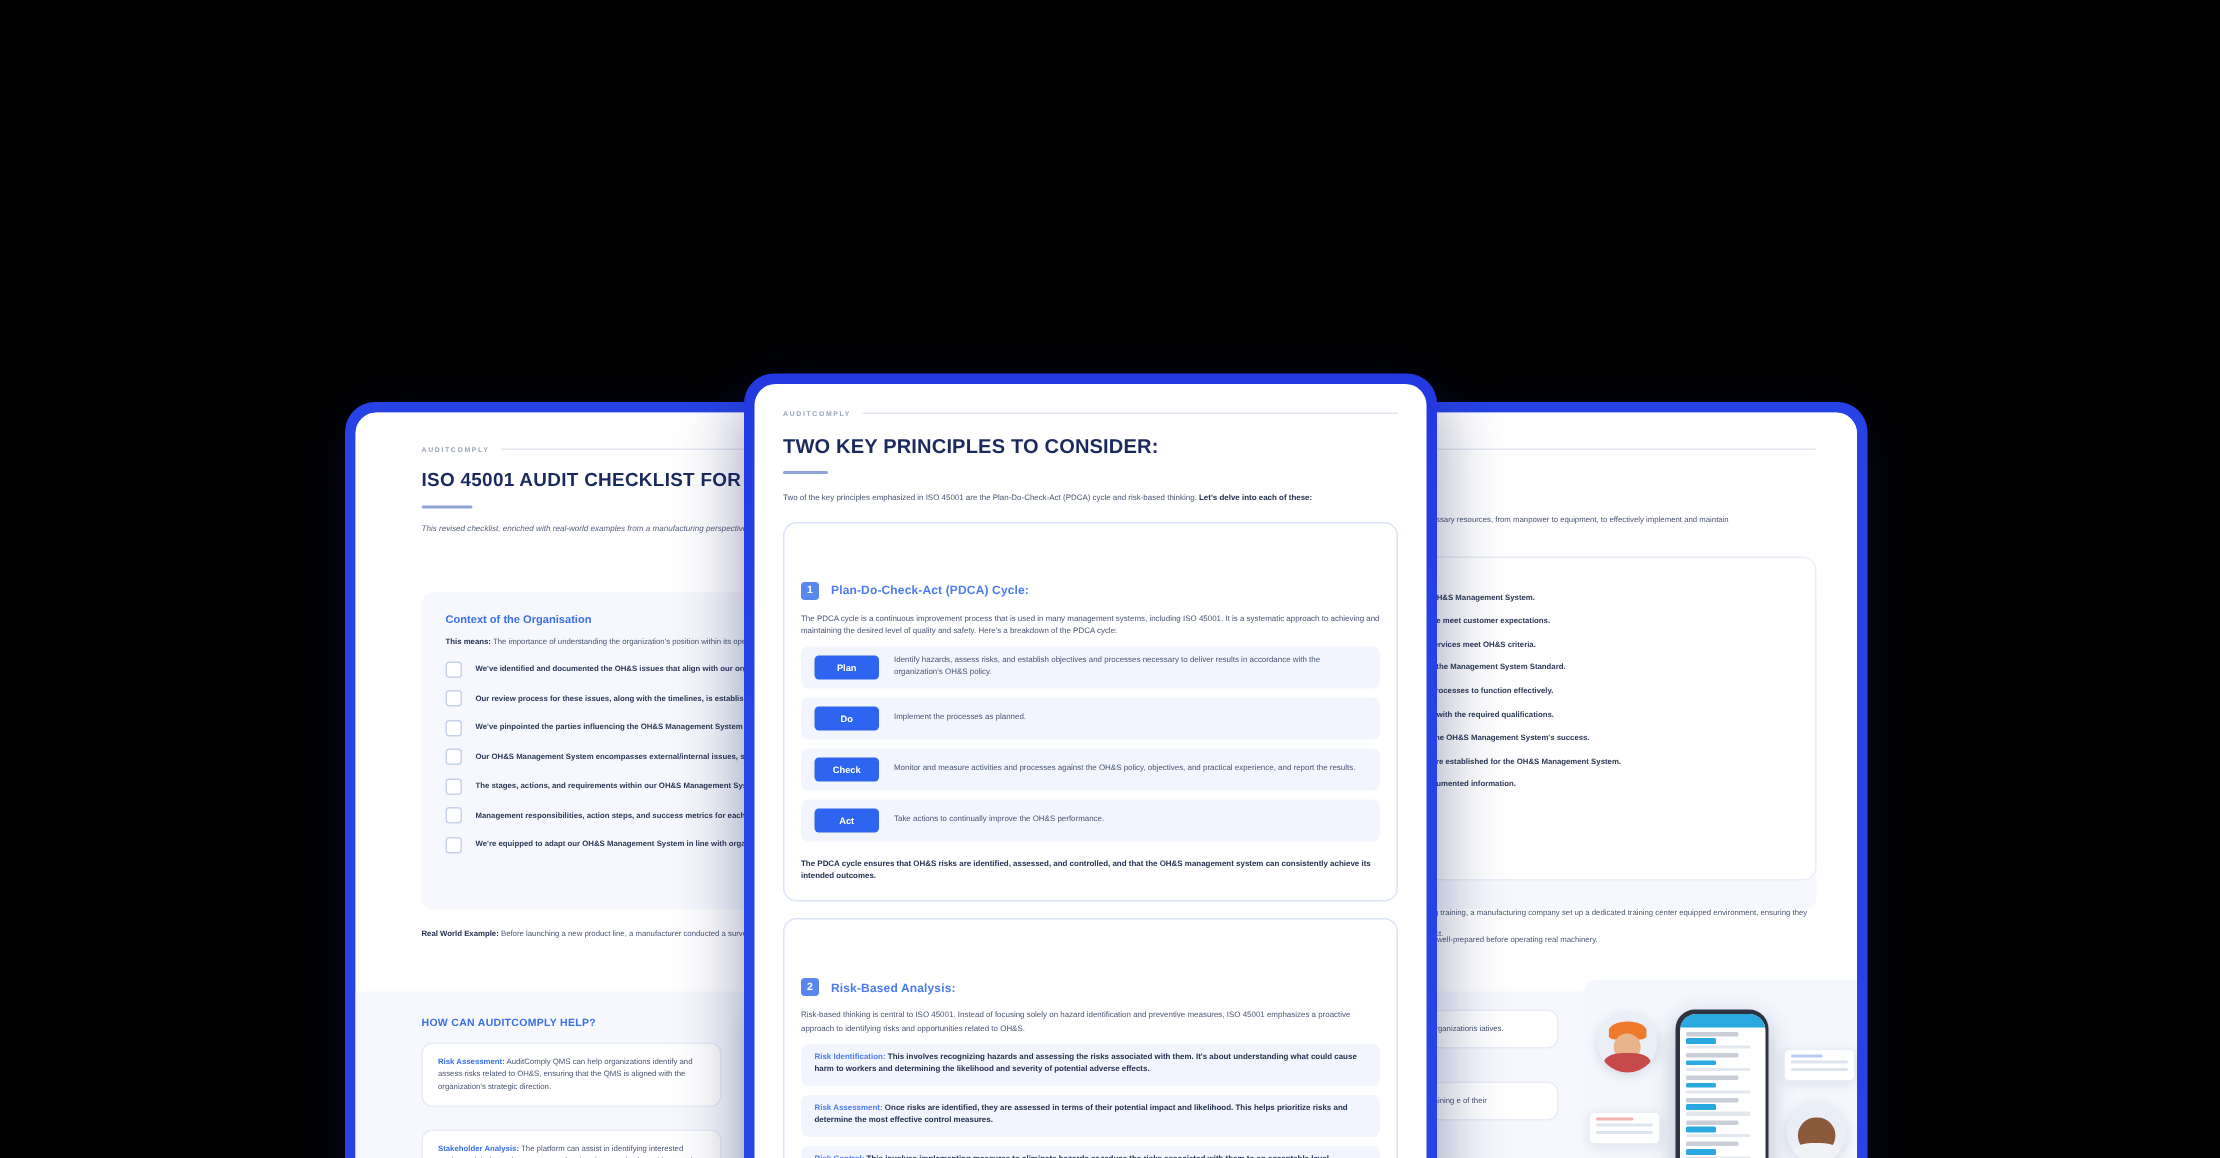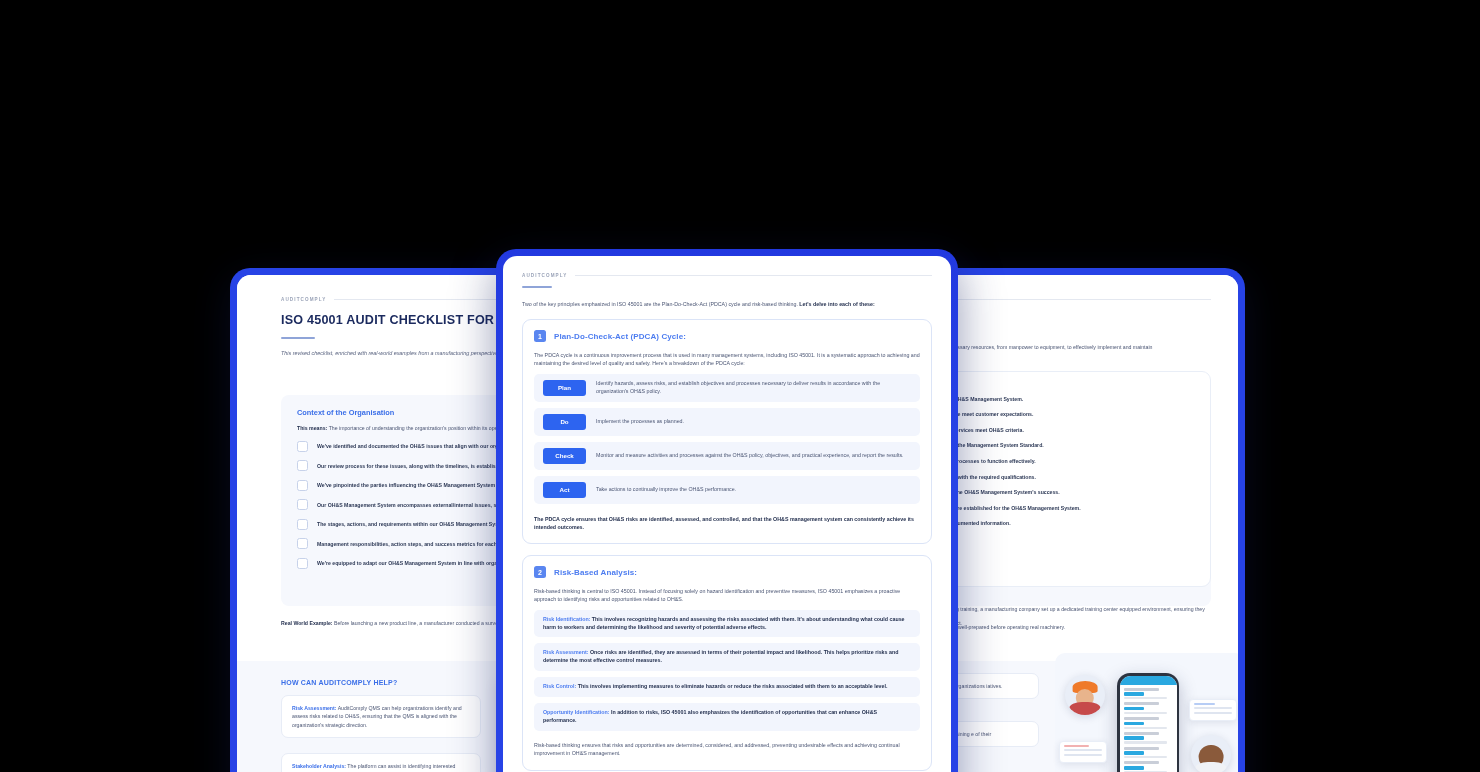--- a/index.html
+++ b/index.html
@@ -120,21 +120,21 @@
   
   .fr-pad { padding: 17px 19px 0 19px; }
   .fr-title { font-size: 13.4px; margin-top: 12px; letter-spacing:.1px; }
   .fr-rule { width: 30px; margin-top: 8px; }
   .fr-lede { margin-top: 12px; font-size: 5.3px; line-height: 1.55; color:#4a5573; }
 
   .principle {
     margin-top: 11px; border: 1px solid #dbe4f7; border-radius: 9px; padding: 10px 11px 12px 11px;
     background: #fff;
   }
-  .pr-head { display:flex; align-items:center; gap:8px; }
+  .pr-head { display:flex; align-items:center; gap:8px;margin-top:29px; }
   .pr-num {
     width:12px; height:12px; background:#5a86f0; color:#fff; border-radius:2.5px;
     font-size:7px; font-weight:700; display:flex; align-items:center; justify-content:center;
   }
   .pr-title { font-size:8px; font-weight:700; color:#4c7cf0; letter-spacing:.1px; }
   .pr-intro { margin-top:9px; font-size:5.3px; line-height:1.56; color:#4a5573; }
 
   .pdca-row {
     display:flex; align-items:center; gap:10px; background:#f2f5fd; border-radius:5px;
     padding:6px 9px; margin-top:6px;
@@ -332,20 +332,21 @@
 
   <div class="card-frame front">
     <div class="card-inner">
       <div class="doc fr-pad">
 
         <div class="brandline">
           <span class="bname">AUDITCOMPLY</span>
           <span class="rule"></span>
         </div>
 
+        <div class="h1 fr-title">TWO KEY PRINCIPLES TO CONSIDER:</div>
         <div class="accent-rule fr-rule"></div>
 
         <div class="fr-lede">
           <span>Two of the key principles emphasized in ISO 45001 are the Plan-Do-Check-Act (PDCA) cycle and risk-based thinking. </span><span class="b">Let's delve into each of these:</span>
         </div>
 
         <div class="principle">
           <div class="pr-head">
             <div class="pr-num">1</div>
             <div class="pr-title">Plan-Do-Check-Act (PDCA) Cycle:</div>

